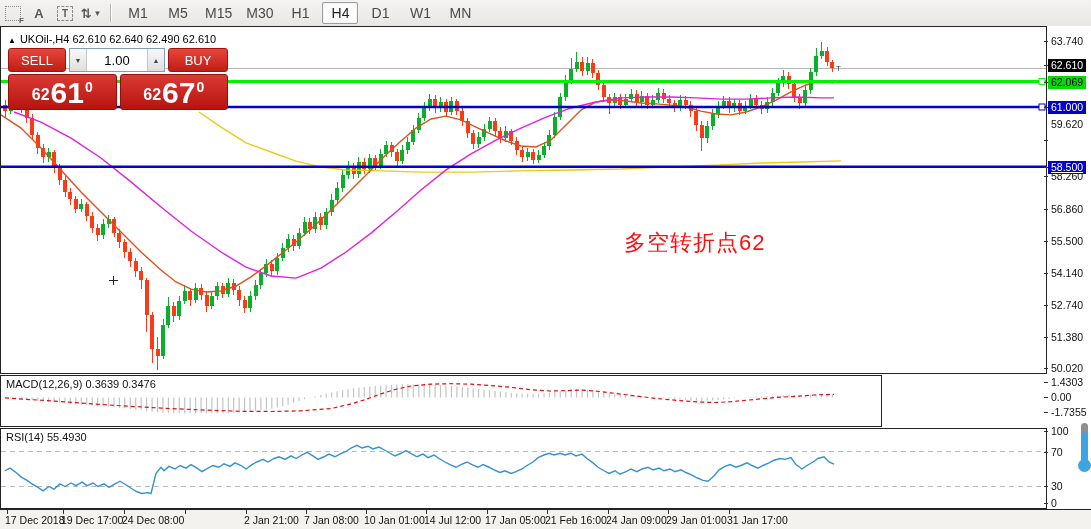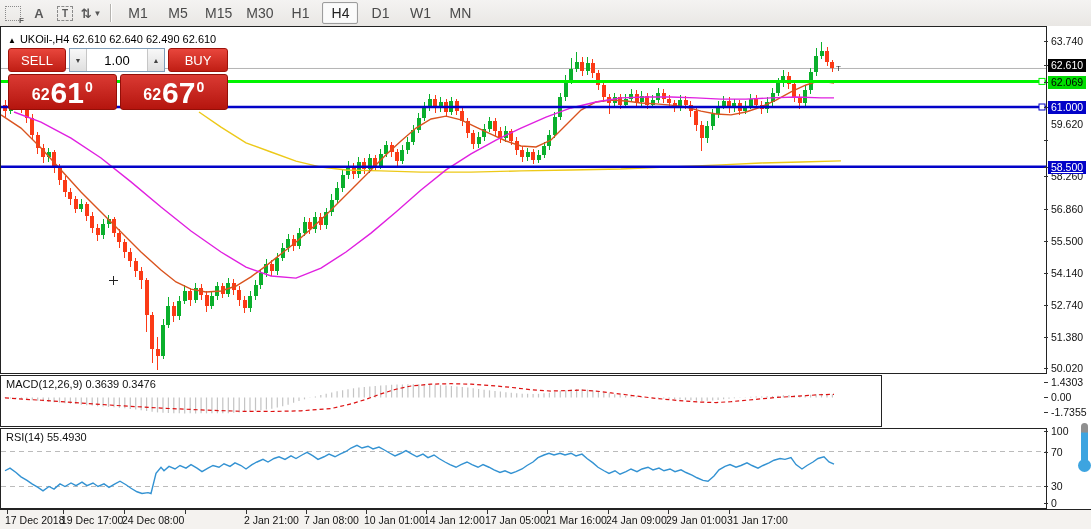--- a/index.html
+++ b/index.html
@@ -441,20 +441,21 @@
         <span class="bq-sup">0</span>
       </div>
       <div class="big-quote">
         <span class="bq-small">62</span>
         <span class="bq-big">67</span>
         <span class="bq-sup">0</span>
       </div>
     </div>
   </div>
 
+  <div id="annotation" style="color: rgb(254, 13, 13);">多空转折点62</div>
   <div id="crosshair"></div>
   <div id="t-marker">T</div>
 
   <div class="pane" id="pane-macd">
     <div class="pane-label">MACD(12,26,9) 0.3639 0.3476</div>
     <svg id="svg-macd" width="1045" height="50" viewBox="0 376 1045 50" preserveAspectRatio="none">
         <line x1="4" y1="397.5" x2="4" y2="398.052" stroke="#c4c4c4" stroke-width="1.2"></line>
         <line x1="9.5" y1="397.5" x2="9.5" y2="398.42" stroke="#c4c4c4" stroke-width="1.2"></line>
         <line x1="15" y1="397.5" x2="15" y2="398.788" stroke="#c4c4c4" stroke-width="1.2"></line>
         <line x1="20.4" y1="397.5" x2="20.4" y2="399.156" stroke="#c4c4c4" stroke-width="1.2"></line>
@@ -676,25 +677,25 @@
       <div class="time-label" style="left: 122px;">24 Dec 08:00</div>
       <div class="time-tick" style="left: 124px;"></div>
       <div class="time-label" style="left: 183px; margin-top: 40px;">28 Dec 05:00</div>
       <div class="time-tick" style="left: 185px;"></div>
       <div class="time-label" style="left: 244px;">2 Jan 21:00</div>
       <div class="time-tick" style="left: 246px;"></div>
       <div class="time-label" style="left: 304px;">7 Jan 08:00</div>
       <div class="time-tick" style="left: 306px;"></div>
       <div class="time-label" style="left: 364px;">10 Jan 01:00</div>
       <div class="time-tick" style="left: 366px;"></div>
-      <div class="time-label" style="left: 424px;">14 Jan 12:00</div>
+      <div class="time-label" style="left: 424px;">14 Jul 12:00</div>
       <div class="time-tick" style="left: 426px;"></div>
       <div class="time-label" style="left: 485px;">17 Jan 05:00</div>
       <div class="time-tick" style="left: 487px;"></div>
-      <div class="time-label" style="left: 545px;">21 Mar 16:00</div>
+      <div class="time-label" style="left: 545px;">21 Feb 16:00</div>
       <div class="time-tick" style="left: 547px;"></div>
       <div class="time-label" style="left: 606px;">24 Jan 09:00</div>
       <div class="time-tick" style="left: 608px;"></div>
       <div class="time-label" style="left: 666px;">29 Jan 01:00</div>
       <div class="time-tick" style="left: 668px;"></div>
       <div class="time-label" style="left: 727px;">31 Jan 17:00</div>
       <div class="time-tick" style="left: 729px;"></div>
     </div>
 </div>
 

